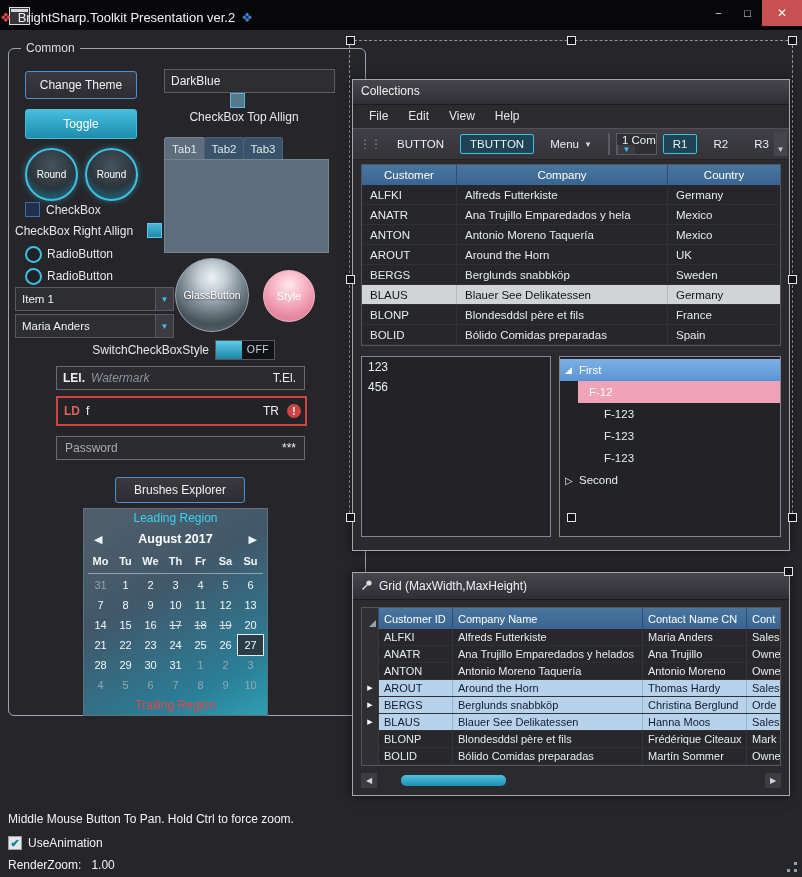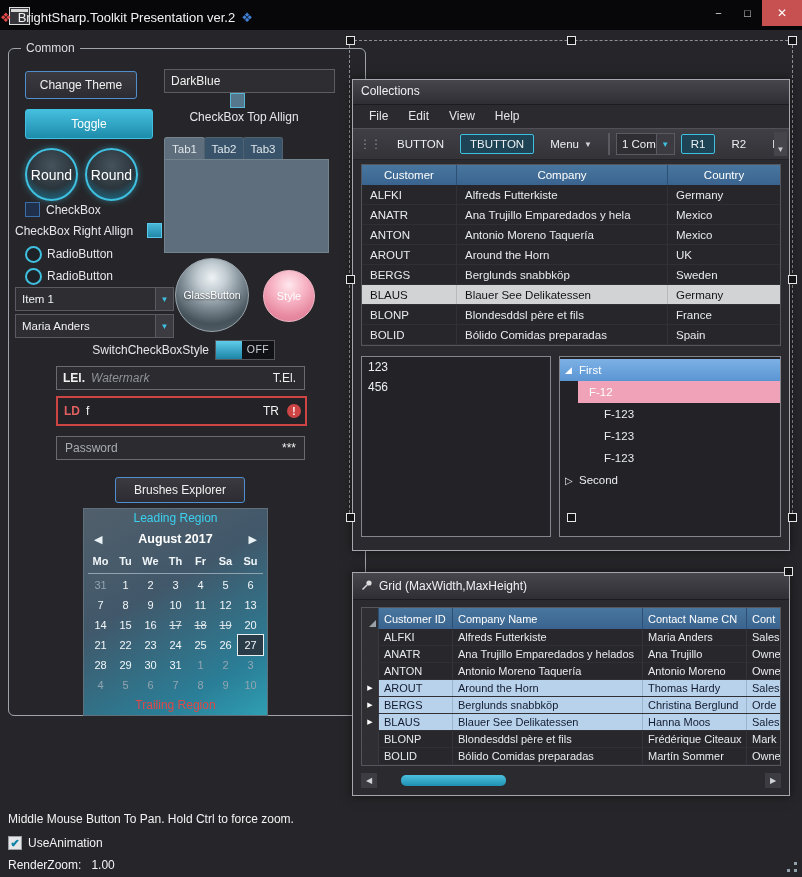--- a/index.html
+++ b/index.html
@@ -22,21 +22,21 @@
   .gb-label{position:absolute;top:-8px;left:12px;background:#26262a;padding:0 5px;color:#dcdee2;}
   .btn-outline{position:absolute;background:linear-gradient(#3a3a40,#2c2c32);border:1px solid #4f8fd0;border-radius:3px;color:#f0f0f0;display:flex;align-items:center;justify-content:center;}
   .btn-teal{position:absolute;background:linear-gradient(#45bede,#1e8cab);border:1px solid var(--accent,#63d2ee);border-radius:3px;color:#fff;display:flex;align-items:center;justify-content:center;}
   .textbox{position:absolute;background:#2e2e32;border:1px solid #5c5c62;color:#f0f0f0;display:flex;align-items:center;padding-left:6px;}
   .lbl{position:absolute;color:#e6e6ea;white-space:nowrap;}
   .cb-box{position:absolute;width:13px;height:13px;border:1px solid #3f8fc0;}
   .cb-top{background:#55788c;border-color:#58b6d6;}
   .cb-dark{background:#20304a;border-color:#3a6ea8;}
   .cb-teal{background:linear-gradient(#49b8d8,#2288a8);border-color:#58c8e8;}
   .radio{position:absolute;width:13px;height:13px;border-radius:50%;border:2px solid var(--accent,#2fa9c9);background:#1e2226;}
-  .round-btn{position:absolute;width:53px;height:53px;border-radius:50%;color:#fff;font-size:14px;display:flex;align-items:center;justify-content:center;background:radial-gradient(circle at 50% 32%,#46535c 0%,#2b353c 55%,#157d9e 100%);border:2px solid var(--accent,#2fa9c9);box-shadow:0 0 6px rgba(60,190,225,.45);}
+  .round-btn{position:absolute;width:53px;height:53px;border-radius:50%;color:#fff;font-size:10px;display:flex;align-items:center;justify-content:center;background:radial-gradient(circle at 50% 32%,#46535c 0%,#2b353c 55%,#157d9e 100%);border:2px solid var(--accent,#2fa9c9);box-shadow:0 0 6px rgba(60,190,225,.45);}
   .tab{position:absolute;height:22px;background:#39536a;border:1px solid #50626e;border-bottom:none;border-radius:3px 3px 0 0;color:#dfe6ea;font-size:11.5px;display:flex;align-items:center;justify-content:center;}
   .tab.active{background:#5e6e7c;border-color:#74848e;}
   .tab-content{position:absolute;background:#5e6e7c;border:1px solid #74848e;}
   .combo{position:absolute;height:22px;background:#2e2e32;border:1px solid #5a5a60;display:flex;align-items:center;}
   .combo-val{flex:1;padding-left:6px;font-size:11.5px;color:#eef0f2;white-space:nowrap;overflow:hidden;}
   .combo-dd{width:17px;align-self:stretch;border-left:1px solid #5a5a60;background:#3b3b41;color:var(--accent,#3fc0e0);font-size:8px;display:flex;align-items:center;justify-content:center;}
   .glass-btn{position:absolute;width:74px;height:74px;border-radius:50%;color:#fff;font-size:10.5px;display:flex;align-items:center;justify-content:center;background:radial-gradient(circle at 50% 26%,#eef3f5 0%,#c2ccd2 22%,#7c8992 48%,#46525a 72%,#5c6870 100%);border:1px solid #9aa6ae;text-shadow:0 1px 2px rgba(0,0,0,.6);}
   .style-btn{position:absolute;width:52px;height:52px;border-radius:50%;color:#fff;font-size:11px;display:flex;align-items:center;justify-content:center;background:radial-gradient(circle at 50% 28%,#ffe8ee 0%,#f7b3c4 38%,#e88ba2 70%,#d7758e 100%);border:1px solid #f0b8c6;}
   .switch{position:absolute;width:58px;height:18px;background:#111215;border:1px solid #55575c;display:flex;}
   .switch-thumb{width:26px;height:100%;background:linear-gradient(#5ecdea,#1e84a6);}
@@ -75,21 +75,21 @@
   .colwin{position:absolute;left:352px;top:44px;width:436px;height:470px;background:#2a2a2f;border:1px solid #a6a6ae;box-shadow:0 0 10px rgba(0,0,0,.5);margin-top:35px;}
   .cw-title{position:absolute;left:0;top:0;right:0;height:24px;background:linear-gradient(#46464c,#2e2e34);border-bottom:1px solid #1c1c20;line-height:23px;padding-left:8px;color:#f0f0f2;}
   .cw-menu{position:absolute;left:0;top:24px;right:0;height:24px;display:flex;align-items:center;padding-left:6px;}
   .menu-item{padding:2px 10px;color:#e6e6ea;}
   .cw-toolbar{position:absolute;left:0;top:48px;right:0;height:30px;background:linear-gradient(#3f3f45,#333338);border-top:1px solid #505056;border-bottom:1px solid #232327;display:flex;align-items:center;gap:6px;padding:0 18px 0 6px;}
   .tb-grip{color:#8a8a92;letter-spacing:-1px;}
   .tb-btn{padding:3px 9px;color:#eceff1;font-size:11.5px;border:1px solid transparent;border-radius:2px;display:flex;align-items:center;}
   .tb-btn.toggled{background:#1d4354;border-color:var(--accent,#3fc0e0);}
   .tb-arrow{color:#cfd3d8;font-size:8px;margin-left:5px;}
   .tb-text{width:56px;height:20px;background:#232327;border:1px solid #5a5a60;}
-  .tb-combo{width:64px;height:20px;background:#2e2e33;border:1px solid #5a5a60;display:flex;align-items:center;font-size:11.5px;}
+  .tb-combo{width:64px;height:20px;background:#2e2e33;border:1px solid #5a5a60;display:flex;align-items:center;font-size:11.5px;flex-direction:column;}
   .tb-combo .combo-val{padding-left:5px;}
   .tb-overflow{position:absolute;right:2px;top:3px;bottom:3px;width:13px;background:#45454b;color:#c8c8d0;font-size:8px;display:flex;align-items:flex-end;justify-content:center;padding-bottom:2px;}
 
   .cgrid{position:absolute;left:8px;top:84px;width:420px;height:182px;border:1px solid #55555c;background:#222226;box-sizing:border-box;}
   .cg-header{display:flex;height:20px;background:linear-gradient(#48769f,var(--header-blue,#3a648f));}
   .cg-h{display:flex;align-items:center;justify-content:center;color:#fff;font-size:11.5px;border-right:1px solid #2c4f73;box-sizing:border-box;}
   .cg-h.h1{width:95px;}.cg-h.h2{width:211px;}.cg-h.h3{flex:1;border-right:none;}
   .cg-row{display:flex;height:20px;background:#27272b;border-bottom:1px solid #2f2f34;box-sizing:border-box;}
   .cg-row.sel{background:var(--selection-gray,#d2d3d5);}
   .cg-row.sel .cg-c{color:#141418;border-right-color:#b8b9bc;}
@@ -152,21 +152,21 @@
       <div class="win-btn">□</div>
       <div class="win-btn close">✕</div>
     </div>
   </div>
 
   <div class="groupbox">
     <span class="gb-label">Common</span>
 
     <button class="btn-outline" style="left:16px;top:22px;width:112px;height:28px;">Change Theme</button>
     <div class="textbox" style="left:155px;top:20px;width:163px;height:22px;">DarkBlue</div>
-    <button class="btn-teal" style="left:16px;top:60px;width:128px;height:30px;">Toggle</button>
+    <button class="btn-teal" style="left:16px;top:60px;width:112px;height:30px;">Toggle</button>
 
     <span class="cb-box cb-top" style="left:221px;top:44px;"></span>
     <span class="lbl" style="left:150px;top:61px;width:170px;text-align:center;">CheckBox Top Allign</span>
 
     <button class="round-btn" style="left:16px;top:99px;">Round</button>
     <button class="round-btn" style="left:76px;top:99px;">Round</button>
 
     <div class="tab active" style="left:155px;top:88px;width:39px;">Tab1</div>
     <div class="tab" style="left:195px;top:88px;width:38px;">Tab2</div>
     <div class="tab" style="left:234px;top:88px;width:38px;">Tab3</div>

